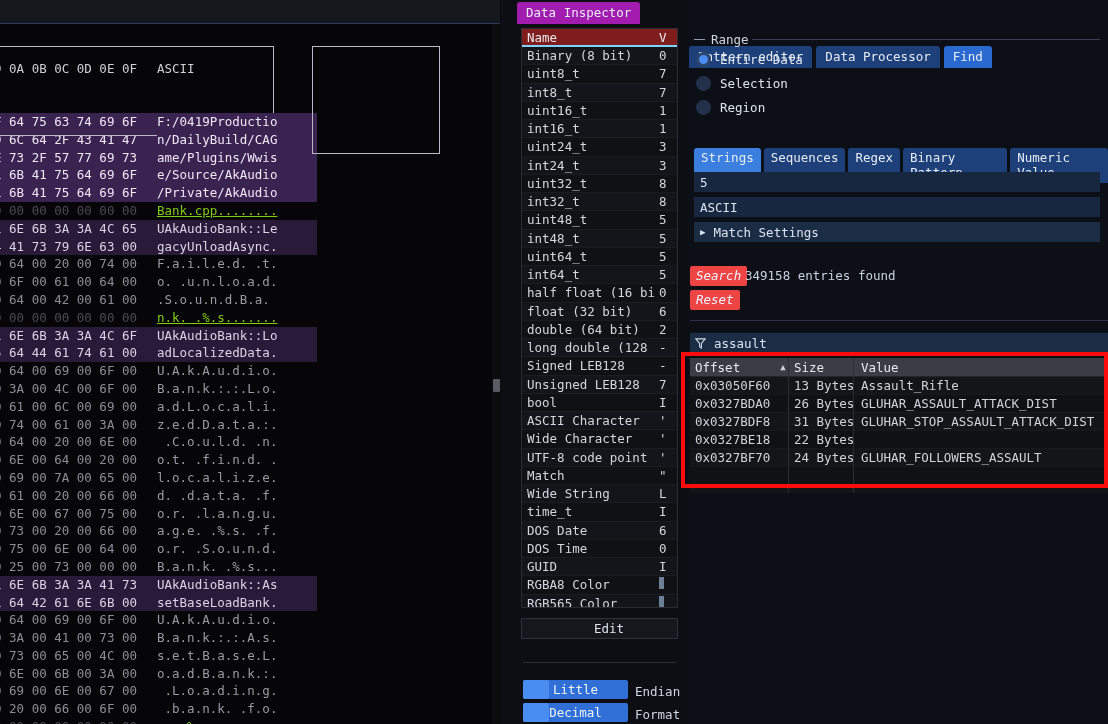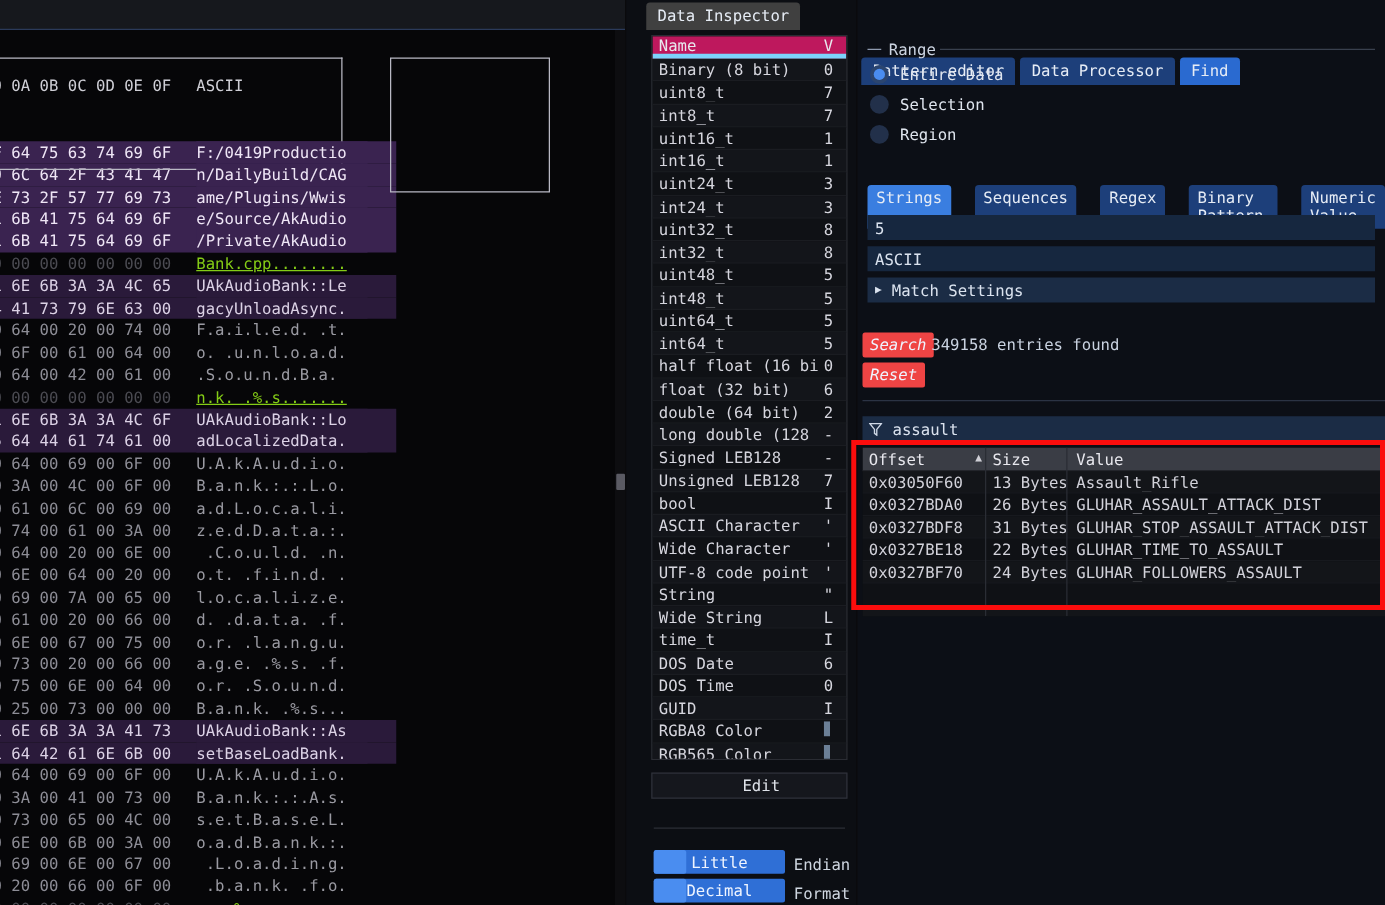--- a/index.html
+++ b/index.html
@@ -63,30 +63,30 @@
     background:#0c0e13;
   }
   .tab {
     display:inline-block; font-size:12.5px; color:#e6ecf5;
     background:#2a6ad0; padding:3px 9px 4px 9px;
     border-top-left-radius:3px; border-top-right-radius:3px;
     line-height:15px;
   }
   .tab.inactive { background:#1d3f7a; }
   #inspector-tabs { position:absolute; left:16px; top:2px; }
-  #inspector-tabs .tab { background:#404040; }
+  #inspector-tabs .tab { background:#a21caf; }
 
   #ins-table {
     position:absolute; left:20px; top:28px; width:157px; height:580px;
     border:1px solid #2a2c33; background:#101216;
     overflow:hidden;
   }
   .ins-head {
-    display:flex; height:18px; background:#be185d; color:#e8e8ee;
-    font-size:12.5px; align-items:center; border-bottom:4px solid #7dd3fc;
+    display:flex; height:18px; background:#7f1d1d; color:#e8e8ee;
+    font-size:12.5px; align-items:center; border-bottom:2px solid #7dd3fc;
   }
   .ins-head .c1 { flex:1; padding-left:5px; }
   .ins-head .c2 { width:18px; text-align:left; }
   .ins-row {
     display:flex; height:18.25px; font-size:12.5px; color:#d6d6de;
     align-items:center; border-bottom:1px solid #1a1c21;
     background:#13151a;
   }
   .ins-row:nth-child(even) { background:#0f1115; }
   .ins-row .c1 { flex:1; padding-left:5px; overflow:hidden; white-space:nowrap; }
@@ -128,21 +128,21 @@
     width:15px; height:15px; border-radius:50%; background:#243busca;
     background:#223css; background:#22304a; position:relative;
   }
   .radio.on { background:#2b456f; }
   .radio.on::after {
     content:''; position:absolute; left:3px; top:3px; width:9px; height:9px;
     border-radius:50%; background:#4a8df0;
   }
   .radio-lbl { margin-left:9px; font-size:12.5px; color:#dfe5ee; }
 
-  #type-tabs { position:absolute; left:8px; top:148px; display:flex; gap:19px; }
+  #type-tabs { position:absolute; left:8px; top:148px; display:flex; gap:3px; }
   .ttab {
     font-size:12.5px; color:#e6ecf5; background:#1d3f7a; padding:2px 7px 3px 7px;
     border-top-left-radius:3px; border-top-right-radius:3px; line-height:15px;
   }
   .ttab.active { background:#3a7ee0; }
 
   .field {
     position:absolute; left:8px; width:406px; height:20px;
     background:#16273f; color:#dbe3ef; font-size:12.5px;
     display:flex; align-items:center; padding-left:6px;
@@ -322,21 +322,21 @@
           </div>
           <div class="ins-row">
             <div class="c1">Wide Character</div>
             <div class="c2">'</div>
           </div>
           <div class="ins-row">
             <div class="c1">UTF-8 code point</div>
             <div class="c2">'</div>
           </div>
           <div class="ins-row">
-            <div class="c1">String</div>
+            <div class="c1">Match</div>
             <div class="c2">"</div>
           </div>
           <div class="ins-row">
             <div class="c1">Wide String</div>
             <div class="c2">L</div>
           </div>
           <div class="ins-row">
             <div class="c1">time_t</div>
             <div class="c2">I</div>
           </div>
@@ -469,21 +469,20 @@
         <div class="res-row">
           <div class="col-off">0x0327BDF8</div>
           <div class="col-sort"></div>
           <div class="col-size">31 Bytes</div>
           <div class="col-val">GLUHAR_STOP_ASSAULT_ATTACK_DIST</div>
         </div>
         <div class="res-row">
           <div class="col-off">0x0327BE18</div>
           <div class="col-sort"></div>
           <div class="col-size">22 Bytes</div>
-          <div class="col-val">GLUHAR_TIME_TO_ASSAULT</div>
         </div>
         <div class="res-row">
           <div class="col-off">0x0327BF70</div>
           <div class="col-sort"></div>
           <div class="col-size">24 Bytes</div>
           <div class="col-val">GLUHAR_FOLLOWERS_ASSAULT</div>
         </div>
         <div class="res-row">
           <div class="col-off"></div>
           <div class="col-sort"></div>

